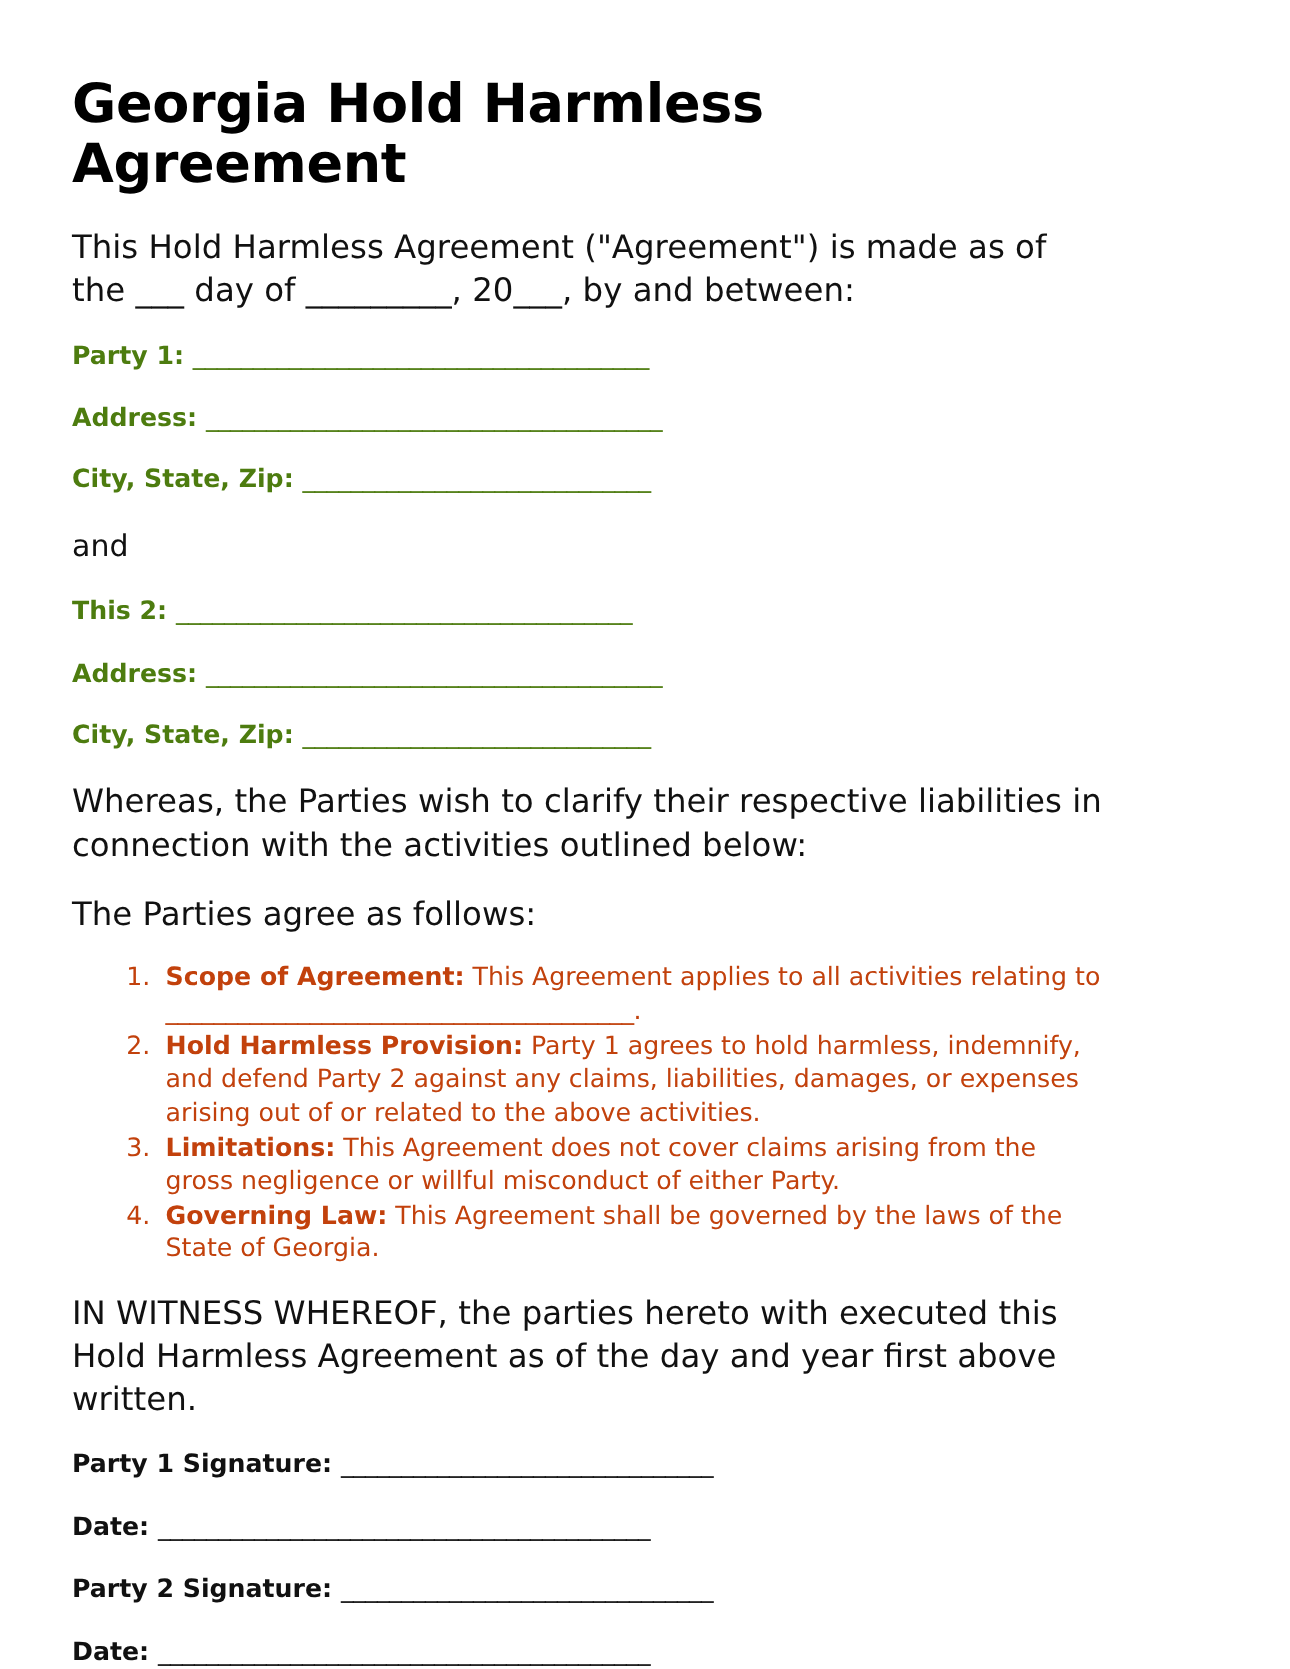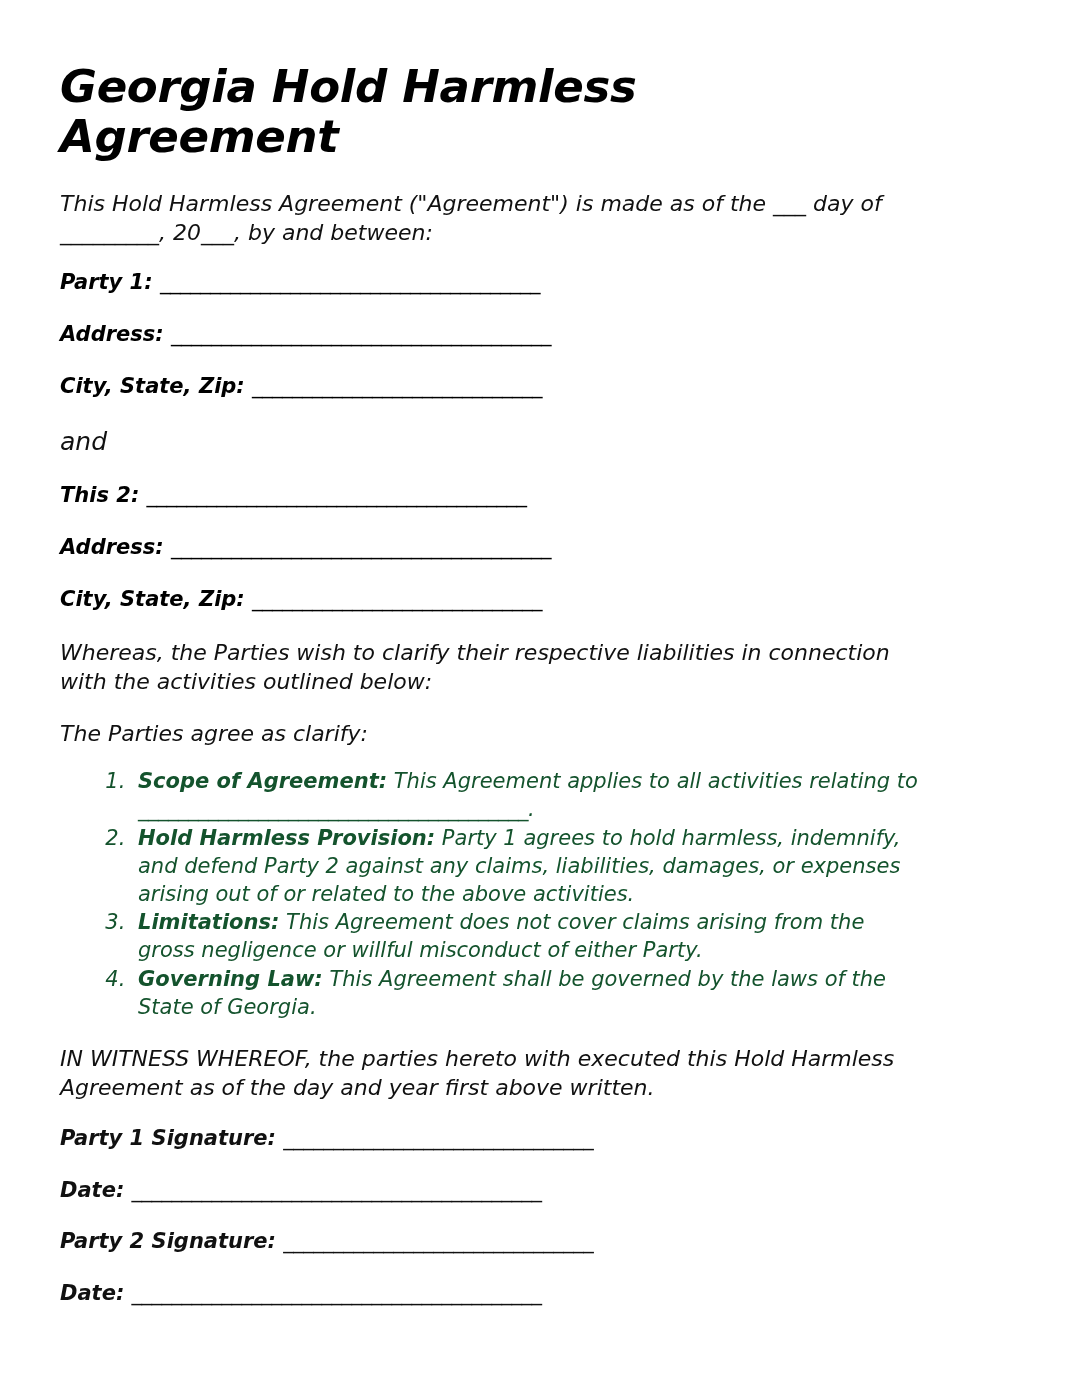--- a/index.html
+++ b/index.html
@@ -14,45 +14,44 @@
     font-family: "DejaVu Sans", "Liberation Sans", sans-serif;
     color: #000000;
     overflow: hidden;
   }
   .page {
     position: relative;
     width: 989px;
     height: 1391px;
     box-sizing: border-box;
     padding: 62px 65px 0 60px;
-    font-style: italic;
   }
   .doc-title {
     font-size: 45px;
     font-weight: bold;
     letter-spacing: -0.3px;
     line-height: 1.12;
     margin: 0 0 26px 0;
     color: #000;
   }
   p.para {
-    font-size: 22px;
+    font-size: 27px;
     line-height: 1.33;
     margin: 0 0 22px 0;
     max-width: 950px;
     color: #111;
   }
   p.para.tight {
     margin-bottom: 20px;
   }
   .field-line {
     font-size: 21px;
     line-height: 1.33;
     margin: 0 0 24px 0;
-    color: #000000;
+    color: #4d7c0f;
     white-space: pre;
   }
   .field-line .lbl {
     font-weight: bold;
   }
   .field-line .blank {
     font-weight: normal;
     letter-spacing: -0.5px;
   }
   .plain-and {
@@ -60,21 +59,21 @@
     line-height: 1.33;
     margin: 0 0 24px 0;
     font-weight: normal;
     color: #111;
   }
   ol.clauses {
     font-size: 21px;
     line-height: 1.33;
     margin: 0 0 22px 0;
     padding-left: 72px;
-    color: #14532d;
+    color: #c2410c;
   }
   ol.clauses > li {
     margin: 0 0 1px 0;
     padding-left: 6px;
     max-width: 890px;
   }
   ol.clauses > li b {
     font-weight: bold;
   }
   .inline-blank {
@@ -123,21 +122,21 @@
   <div class="plain-and">and</div>
 
   <div class="field-line"><span class="lbl">This 2: </span><span class="blank">______________________________________</span></div>
 
   <div class="field-line"><span class="lbl">Address: </span><span class="blank">______________________________________</span></div>
 
   <div class="field-line"><span class="lbl">City, State, Zip: </span><span class="blank">_____________________________</span></div>
 
   <p class="para">Whereas, the Parties wish to clarify their respective liabilities in connection with the activities outlined below:</p>
 
-  <p class="para tight">The Parties agree as clarify:</p>
+  <p class="para tight">The Parties agree as follows:</p>
 
   <ol class="clauses">
     <li><b>Scope of Agreement:</b><span> This Agreement applies to all activities relating to </span><span class="inline-blank">_______________________________________</span><span>.</span></li>
     <li><b>Hold Harmless Provision:</b><span> Party 1 agrees to hold harmless, indemnify, and defend Party 2 against any claims, liabilities, damages, or expenses arising out of or related to the above activities.</span></li>
     <li><b>Limitations:</b><span> This Agreement does not cover claims arising from the gross negligence or willful misconduct of either Party.</span></li>
     <li><b>Governing Law:</b><span> This Agreement shall be governed by the laws of the State of Georgia.</span></li>
   </ol>
 
   <p class="para">IN WITNESS WHEREOF, the parties hereto with executed this Hold Harmless Agreement as of the day and year first above written.</p>
 

